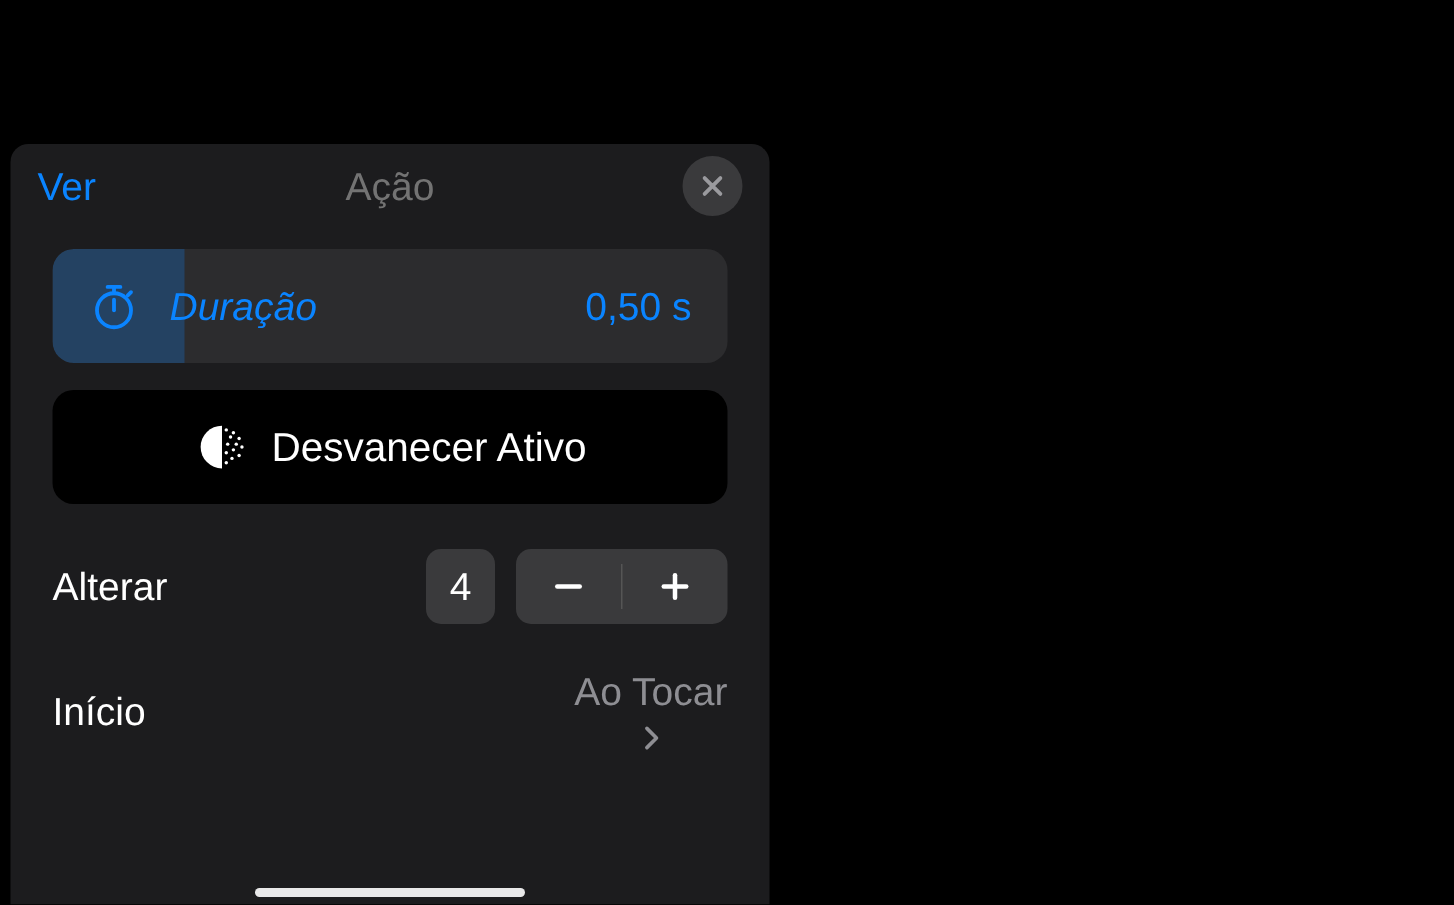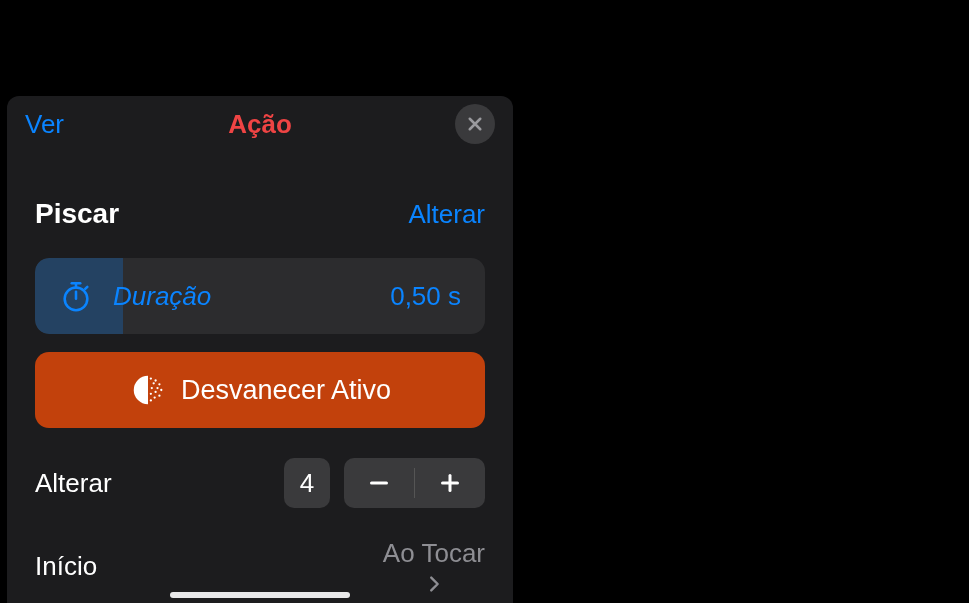--- a/index.html
+++ b/index.html
@@ -33,23 +33,23 @@
       padding: 12px 18px 16px 18px;
       height: 60px;
     }
     .header-left {
       color: #0a84ff;
       font-size: 26px;
       font-weight: 400;
       cursor: pointer;
     }
     .header-title {
-      color: #ef4444;
-      font-size: 26px;
-      font-weight: 700;
+      color: #737373;
+      font-size: 26px;
+      font-weight: 400;
       position: absolute;
       left: 50%;
       transform: translateX(-50%);
     }
     .close-btn {
       width: 40px;
       height: 40px;
       border-radius: 50%;
       background: #3a3a3c;
       display: flex;
@@ -122,21 +122,21 @@
     .duration-value {
       color: #0a84ff;
       font-size: 26px;
       font-weight: 400;
       position: relative;
       z-index: 1;
     }
     .fade-button {
       margin: 18px 28px 0 28px;
       height: 76px;
-      background: #c2410c;
+      background: #000000;
       border-radius: 14px;
       display: flex;
       align-items: center;
       justify-content: center;
       gap: 14px;
       cursor: pointer;
     }
     .fade-icon {
       width: 38px;
       height: 38px;
@@ -262,24 +262,20 @@
   <div class="panel-header">
     <div class="header-left">Ver</div>
     <div class="header-title">Ação</div>
     <div class="close-btn">
       <svg viewBox="0 0 24 24">
         <path d="M5 5 L19 19 M19 5 L5 19" stroke="#9a9a9e" stroke-width="3.4" stroke-linecap="round" fill="none"></path>
       </svg>
     </div>
   </div>
 
-  <div class="section-header">
-    <div class="section-title">Piscar</div>
-    <div class="change-link">Alterar</div>
-  </div>
 
   <div class="duration-row">
     <div class="duration-fill"></div>
     <div class="duration-left">
       <div class="stopwatch-icon">
         <svg viewBox="0 0 24 24" width="34" height="34">
           <circle cx="12" cy="14" r="8" stroke="#0a84ff" stroke-width="1.8" fill="none"></circle>
           <line x1="12" y1="14" x2="12" y2="9" stroke="#0a84ff" stroke-width="1.8" stroke-linecap="round"></line>
           <line x1="9" y1="3" x2="15" y2="3" stroke="#0a84ff" stroke-width="1.8" stroke-linecap="round"></line>
           <line x1="12" y1="3" x2="12" y2="6" stroke="#0a84ff" stroke-width="1.8" stroke-linecap="round"></line>

